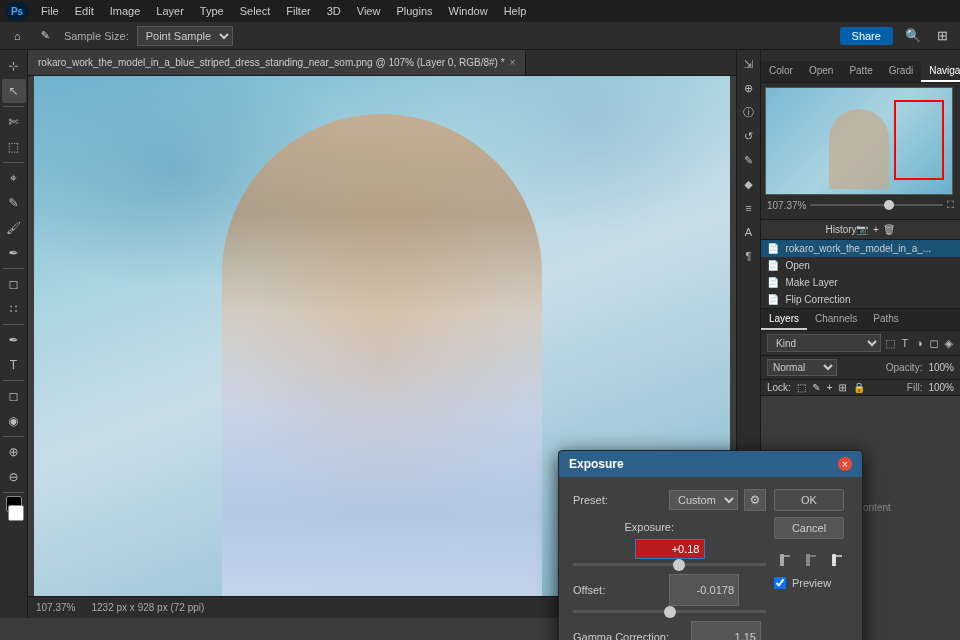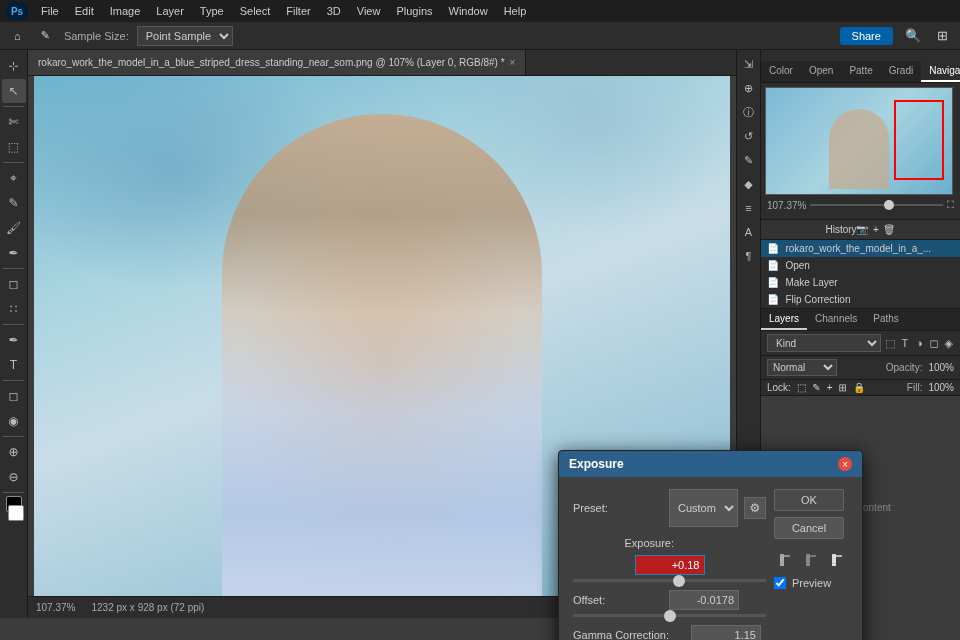--- a/index.html
+++ b/index.html
@@ -159,31 +159,31 @@
       background: #2c5f8a; height: 26px; display: flex; align-items: center; justify-content: space-between;
       padding: 0 10px; border-radius: 4px 4px 0 0; cursor: move;
     }
     .dialog-title { font-size: 12px; color: #fff; font-weight: bold; }
     .dialog-close { width: 14px; height: 14px; background: #e74c3c; border-radius: 50%; border: none; cursor: pointer; font-size: 10px; color: white; display: flex; align-items: center; justify-content: center; }
     #dialog-body { padding: 12px 14px; }
     .dialog-row { display: flex; align-items: center; margin-bottom: 10px; gap: 6px; }
     .dialog-label { font-size: 11px; color: #ccc; min-width: 90px; }
     .preset-select {
       flex: 1; background: #555; border: 1px solid #666; color: #ccc; font-size: 11px;
-      padding: 2px 4px; height: 38px;
+      padding: 2px 4px; height: 20px;
     }
     .gear-btn { width: 22px; height: 22px; background: #555; border: 1px solid #666; color: #ccc; cursor: pointer; display: flex; align-items: center; justify-content: center; font-size: 12px; }
     .exposure-slider-row { margin-bottom: 8px; }
     .exposure-val {
       background: #b91c1c; border: 1px solid #2980b9; color: #fff; font-size: 11px;
       padding: 2px 4px; width: 70px; text-align: right; height: 20px;
     }
     .exposure-val-plain {
       background: #555; border: 1px solid #666; color: #ccc; font-size: 11px;
-      padding: 2px 4px; width: 70px; text-align: right; height: 20px;
+      padding: 2px 4px; width: 70px; text-align: right; height: 32px;
     }
     .slider-track {
       width: 100%; height: 3px; background: #555; position: relative; margin: 4px 0;
     }
     .slider-thumb {
       position: absolute; width: 12px; height: 12px; background: #ccc; border-radius: 50%;
       top: 50%; transform: translateY(-50%); cursor: pointer;
     }
     .dialog-btn {
       width: 70px; padding: 4px 8px; background: #555; border: 1px solid #666;

